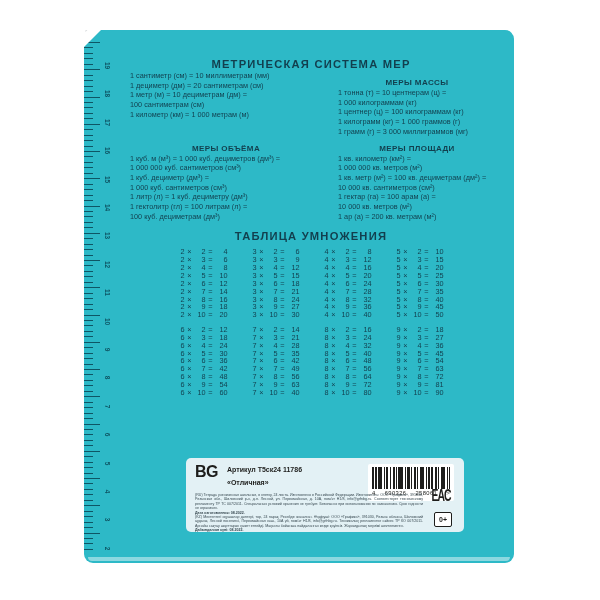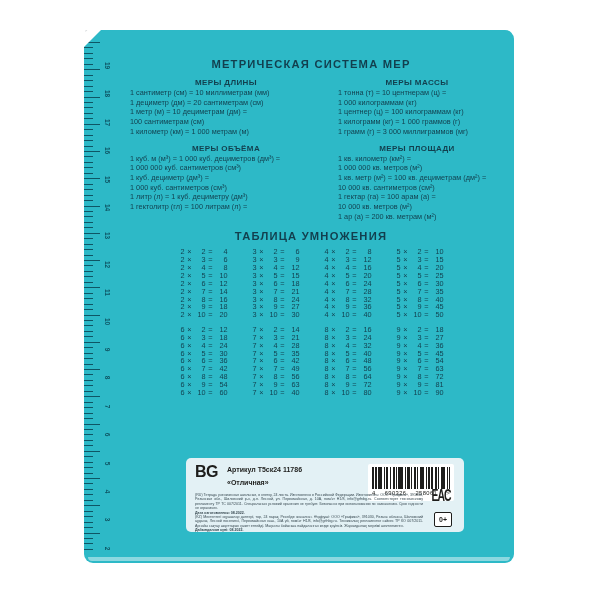--- a/index.html
+++ b/index.html
@@ -197,21 +197,20 @@
         <div class="rnum" style="top: 458px;">4</div>
         <div class="rnum" style="top: 486.4px;">3</div>
         <div class="rnum" style="top: 514.8px;">2</div>
       </div>
 
     <div id="content">
       <div class="big-title">МЕТРИЧЕСКАЯ СИСТЕМА МЕР</div>
 
       <div class="cols">
         <div class="sec left">
-          <div class="sec-h">МЕРЫ ДЛИНЫ</div>
           <div class="lines">
               <div class="mline">1 сантиметр (см) = 10 миллиметрам (мм)</div>
               <div class="mline">1 дециметр (дм) = 20 сантиметрам (см)</div>
               <div class="mline">1 метр (м) = 10 дециметрам (дм) =</div>
               <div class="mline">100 сантиметрам (см)</div>
               <div class="mline">1 километр (км) = 1 000 метрам (м)</div>
             </div>
         </div>
         <div class="sec right">
           <div class="sec-h">МЕРЫ МАССЫ</div>
@@ -228,20 +227,21 @@
       <div class="cols">
         <div class="sec left">
           <div class="sec-h">МЕРЫ ОБЪЁМА</div>
           <div class="lines">
               <div class="mline">1 куб. м (м³) = 1 000 куб. дециметров (дм³) =</div>
               <div class="mline">1 000 000 куб. сантиметров (см³)</div>
               <div class="mline">1 куб. дециметр (дм³) =</div>
               <div class="mline">1 000 куб. сантиметров (см³)</div>
               <div class="mline">1 литр (л) = 1 куб. дециметру (дм³)</div>
               <div class="mline">1 гектолитр (гл) = 100 литрам (л) =</div>
+              <div class="mline">100 куб. дециметрам (дм³)</div>
             </div>
         </div>
         <div class="sec right">
           <div class="sec-h">МЕРЫ ПЛОЩАДИ</div>
           <div class="lines">
               <div class="mline">1 кв. километр (км²) =</div>
               <div class="mline">1 000 000 кв. метров (м²)</div>
               <div class="mline">1 кв. метр (м²) = 100 кв. дециметрам (дм²) =</div>
               <div class="mline">10 000 кв. сантиметров (см²)</div>
               <div class="mline">1 гектар (га) = 100 арам (а) =</div>

